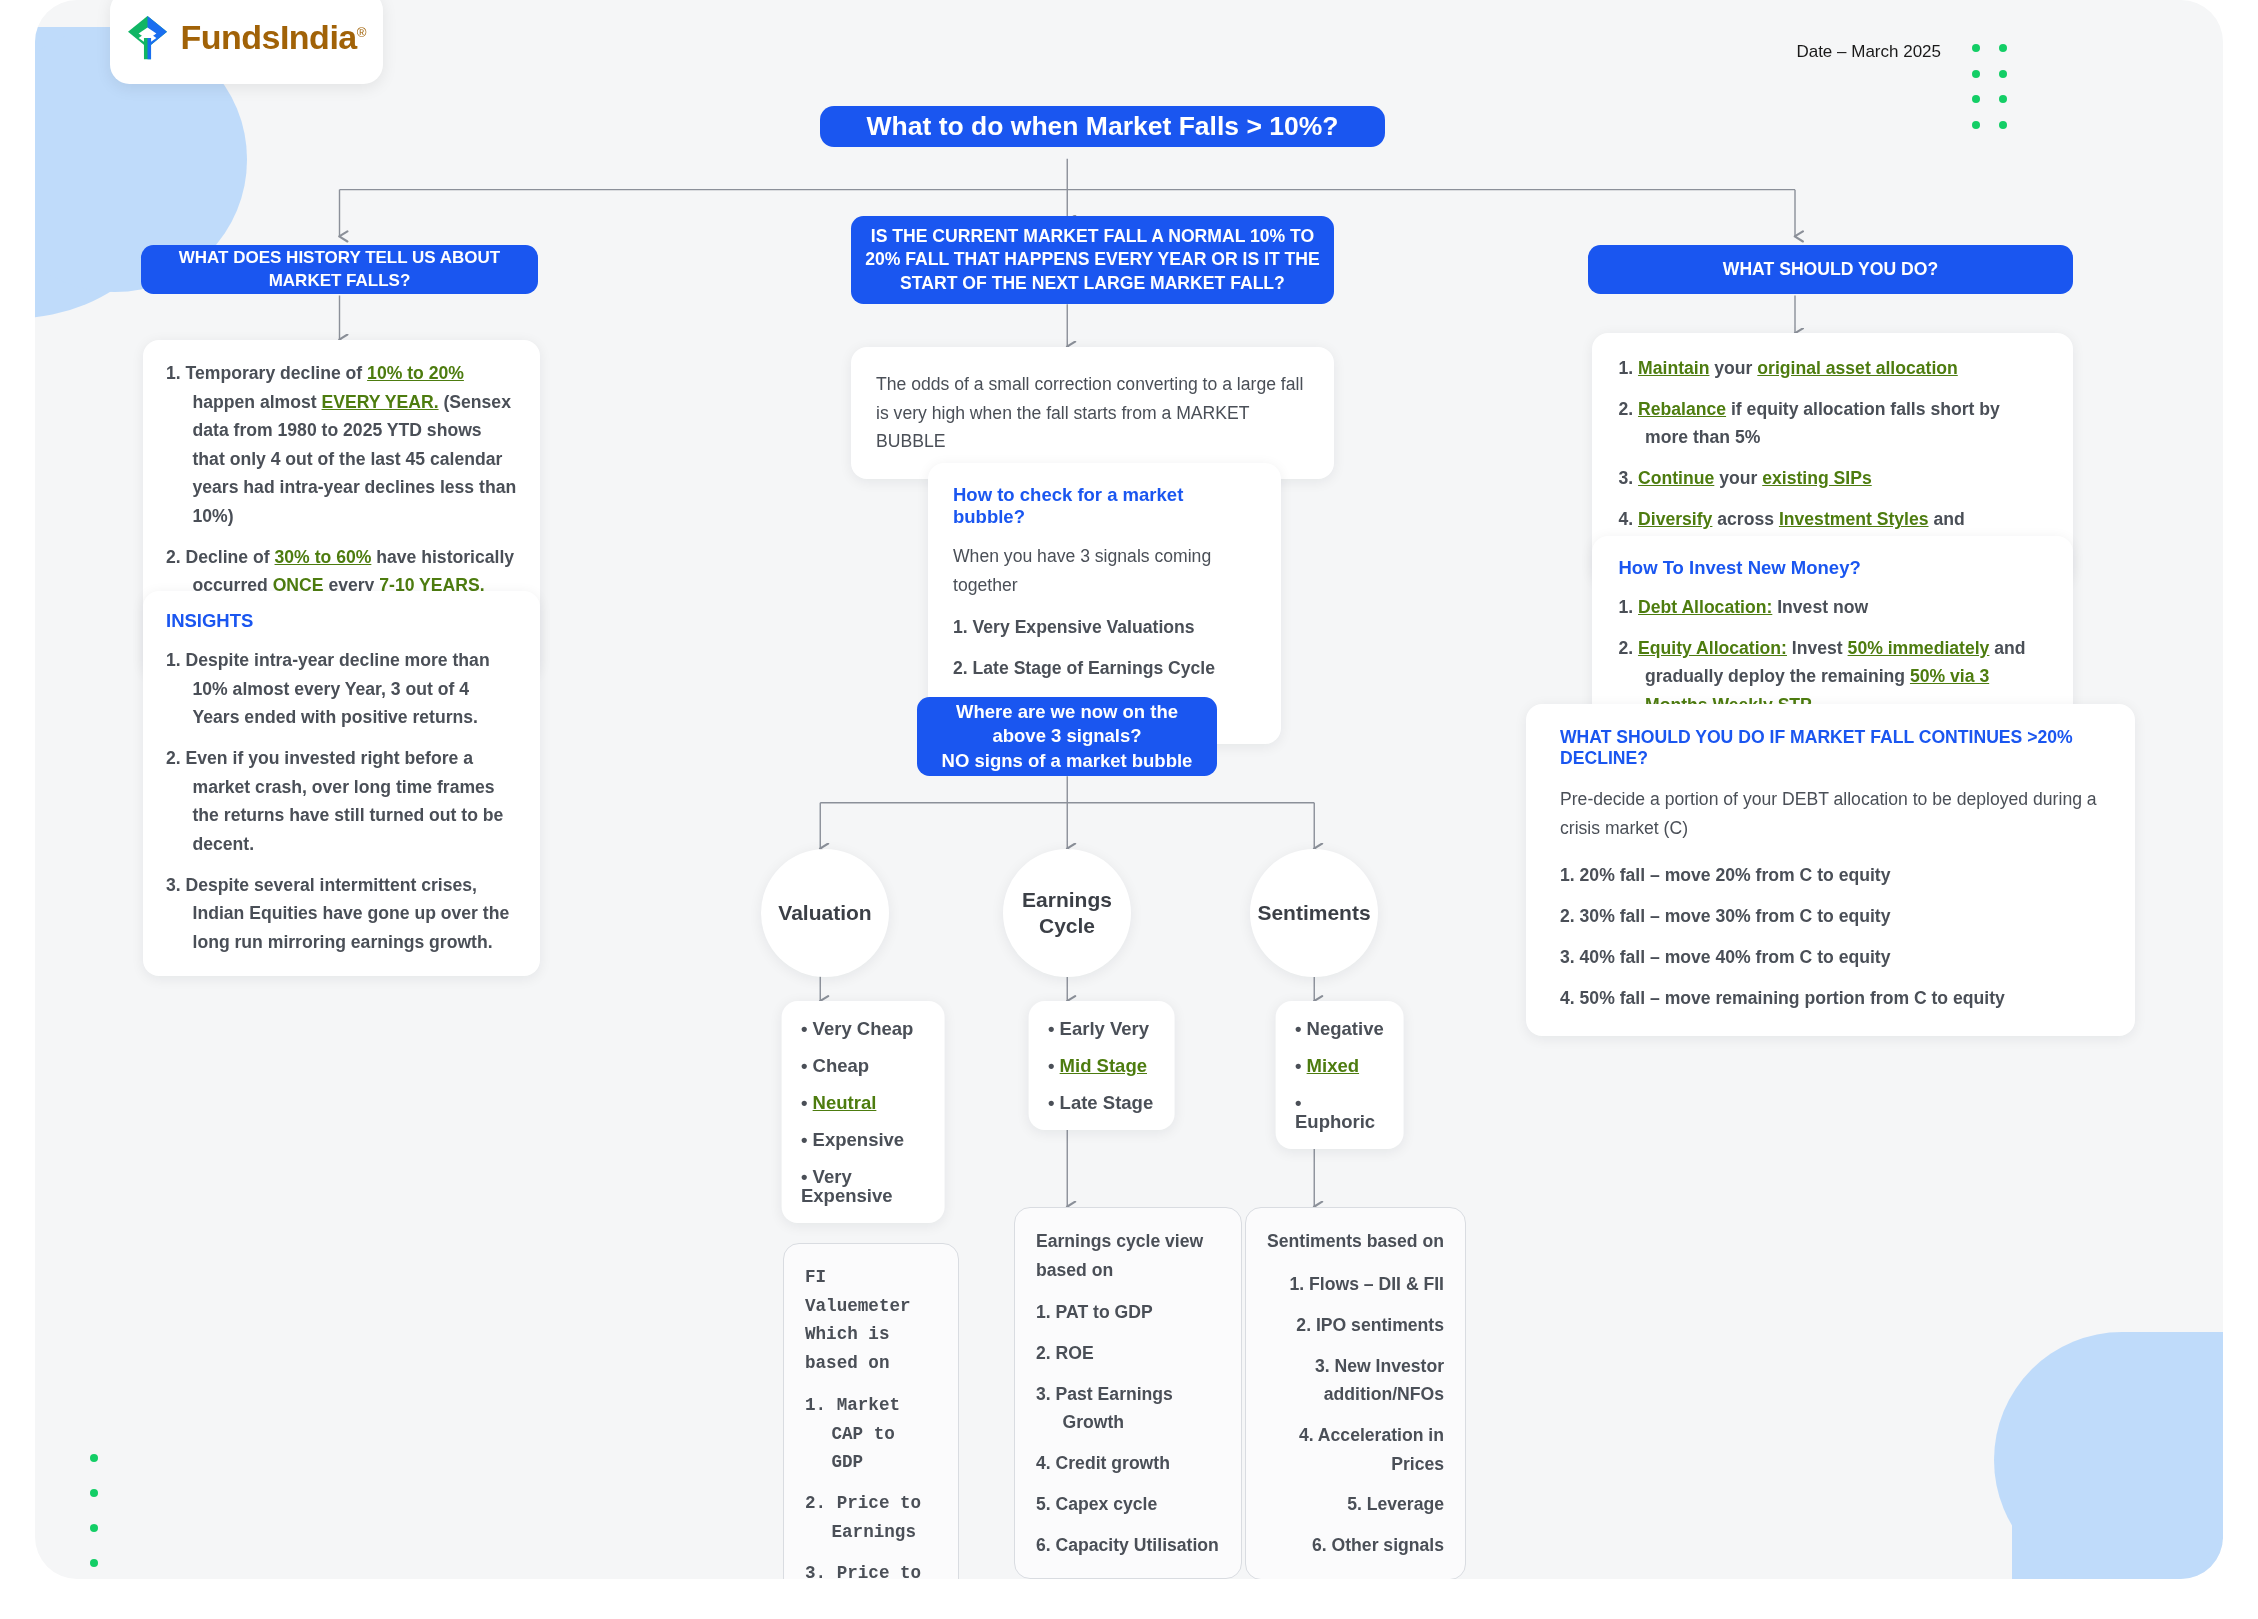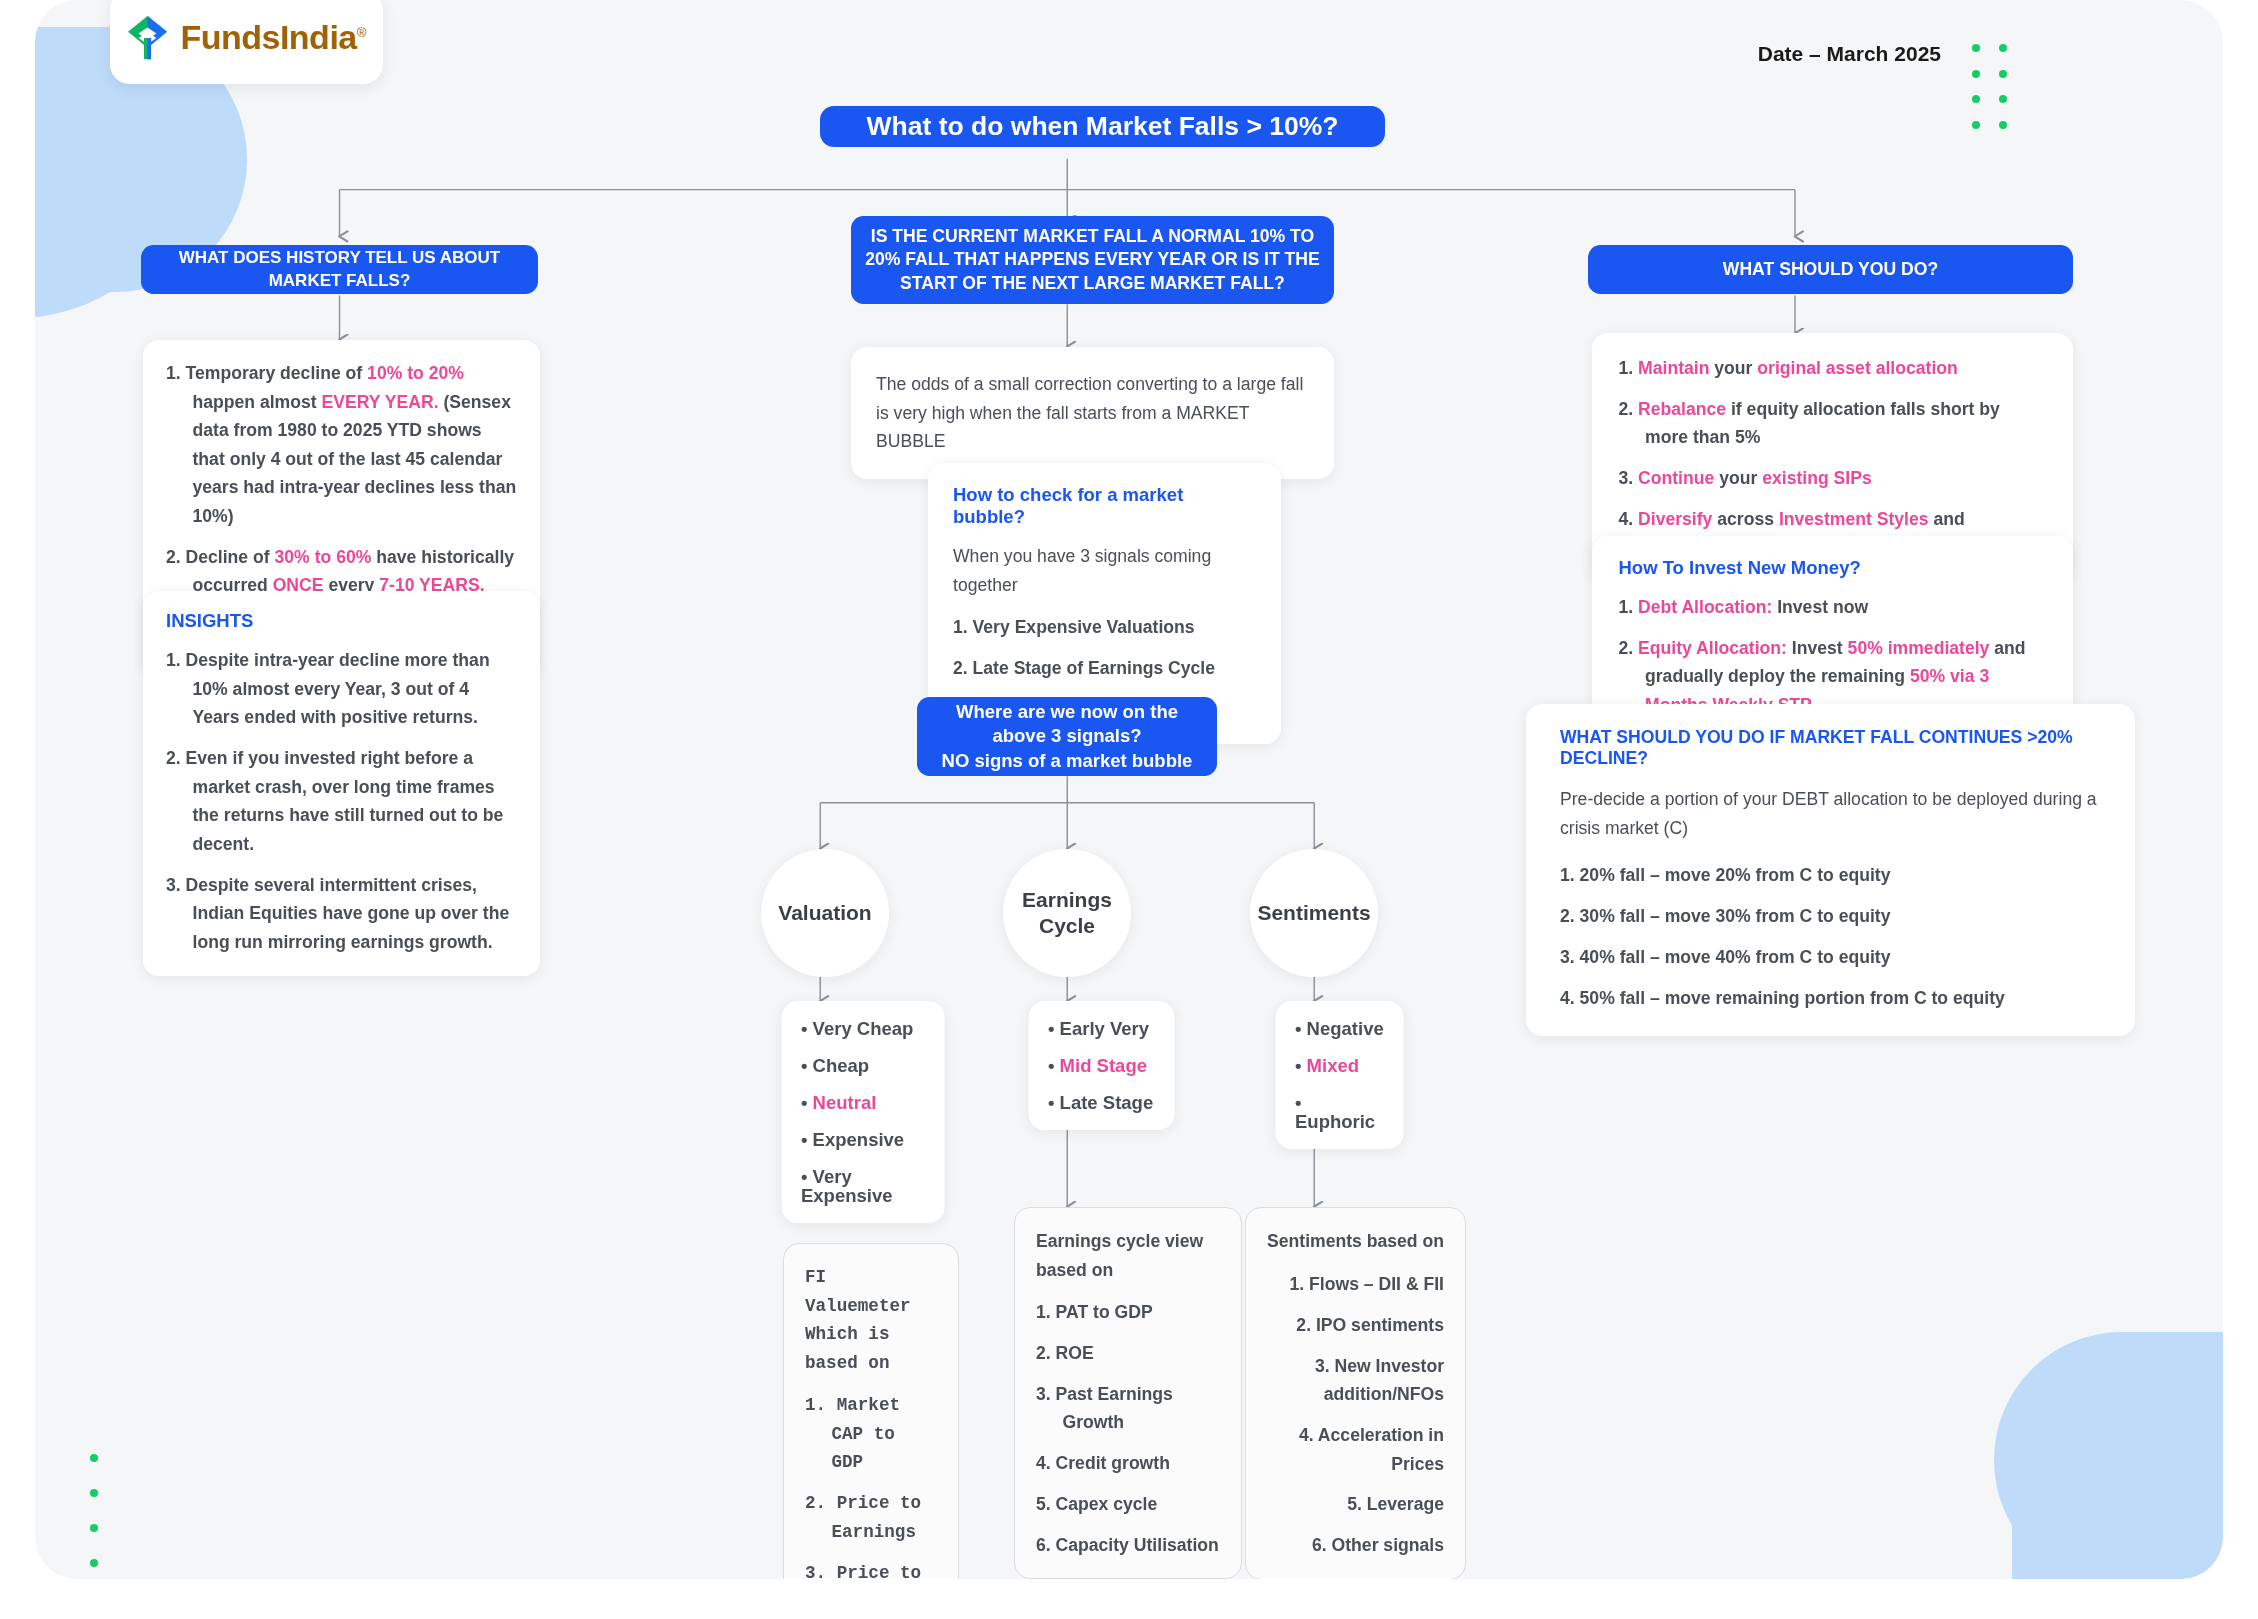--- a/index.html
+++ b/index.html
@@ -67,22 +67,22 @@
   #logo-badge .reg {
     font-size: 13.2px;
     vertical-align: super;
     font-weight: 400;
   }
 
   
   #date-label {
     position: absolute;
     right: 282px; top: 42px;
-    font-size: 21px;
-    font-weight: 700;
+    font-size: 17px;
+    font-weight: 400;
     color: #1a1a1a;
     z-index: 30;
     text-align: right;
   }
   .dot-grid {
     position: absolute;
     display: grid;
     gap: 17.6px 19.4px;
     z-index: 30;
   }
@@ -133,21 +133,21 @@
     box-shadow: 0 2.6px 14px rgba(16,24,40,0.07);
     display: flex;
     align-items: center;
     justify-content: center;
     text-align: center;
     font-weight: 700;
     color: #3b3f46;
     font-size: 21px;
     line-height: 1.25;
   }
-  .blue { color: #ec4899; font-weight: 700; }
+  .blue { color: #4d7c0f; font-weight: 700; text-decoration: underline; }
   .body-text { color: #4a4f57; font-size: 17.6px; line-height: 1.62; }
   ol.num, ul.bul { list-style: none; }
   ol.num > li {
     color: #4a4f57; font-size: 17.6px; line-height: 1.62;
     padding-left: 26.5px; text-indent: -26.5px;
     margin-bottom: 12.4px; font-weight: 600;
   }
   ol.num > li:last-child { margin-bottom: 0; }
   ul.bul > li {
     color: #4a4f57; font-size: 18.5px; line-height: 1.05;

